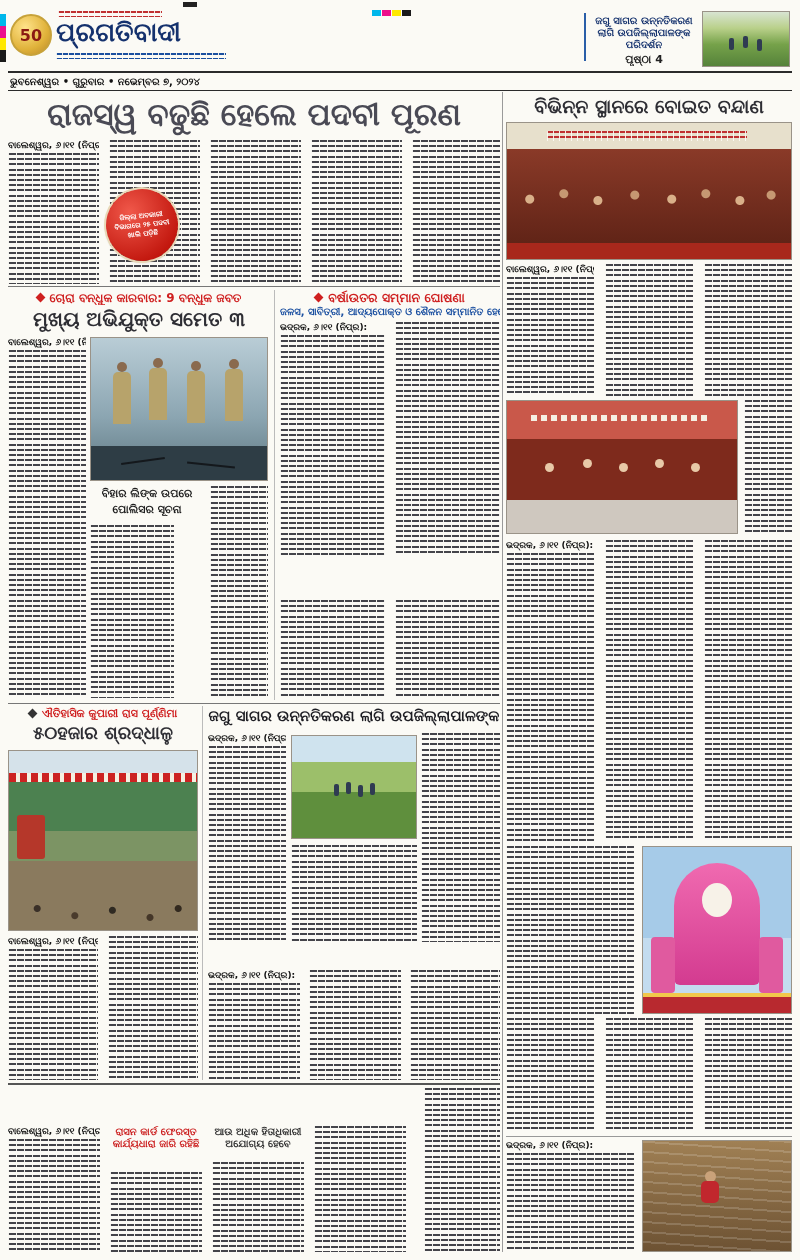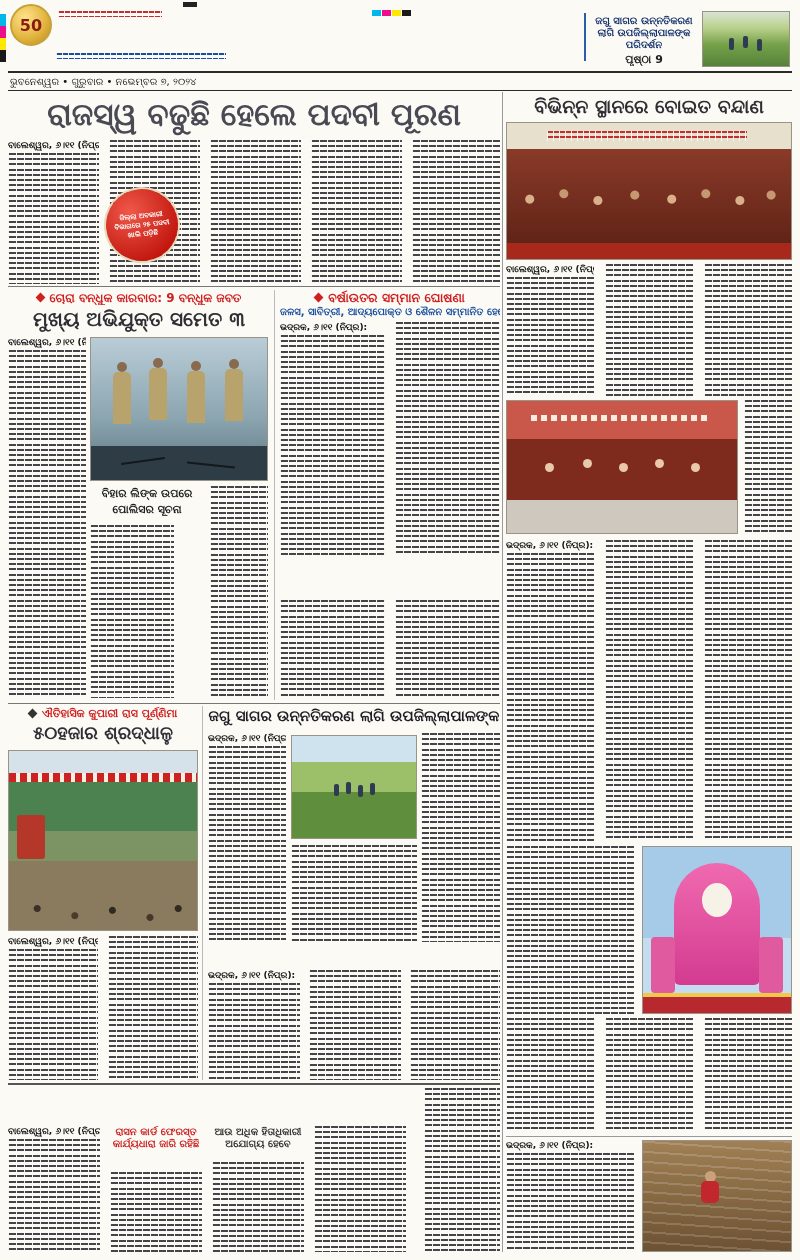--- a/index.html
+++ b/index.html
@@ -54,38 +54,39 @@
     <span class="sq" style="background:#00b7eb"></span>
       <span class="sq" style="background:#ec0f8c"></span>
       <span class="sq" style="background:#ffe800"></span>
       <span class="sq" style="background:#1a1a1a"></span>
   </div>
   <div class="abs" style="left:183px;top:2px;width:14px;height:5px;background:#222"></div>
   <div class="abs" style="left:372px;top:1px">
     <span class="sqr" style="background:#00b7eb"></span><span class="sqr" style="background:#ec0f8c"></span><span class="sqr" style="background:#ffe800"></span><span class="sqr" style="background:#1a1a1a"></span>
   </div>
 
-  <div class="abs emblem" style="left:10px;top:4px;width:42px;height:42px">
+  <div class="abs emblem" style="left:10px;top:14px;width:42px;height:42px">
     <span>50</span>
   </div>
   <div class="abs tx-red" style="left:58px;top:11px;width:104px;height:6px"></div>
+  <div class="abs clip" style="left:56px;top:17px;width:172px;height:36px;font-size:26px;font-weight:bold;color:#14316d;white-space:nowrap">ପ୍ରଗତିବାଦୀ</div>
   <div class="abs tx-blue" style="left:56px;top:53px;width:170px;height:6px"></div>
 
 
   <div class="abs" style="left:584px;top:13px;width:2px;height:48px;background:#2a5ea8"></div>
   <div class="abs clip" style="left:590px;top:15px;width:108px;height:36px;font-size:10px;line-height:12px;font-weight:bold;color:#14316d;text-align:center">ଜଗୁ ସାଗର ଉନ୍ନତିକରଣ ଲାଗି ଉପଜିଲ୍ଲାପାଳଙ୍କ ପରିଦର୍ଶନ</div>
-  <div class="abs clip" style="left:590px;top:53px;width:108px;font-size:11px;font-weight:bold;color:#222;text-align:center">ପୃଷ୍ଠା 9</div>
+  <div class="abs clip" style="left:590px;top:53px;width:108px;font-size:11px;font-weight:bold;color:#222;text-align:center">ପୃଷ୍ଠା 4</div>
   <div class="abs photo" style="left:702px;top:11px;width:88px;height:56px;background:linear-gradient(180deg,#d8e4d2 0%,#b9d08a 30%,#76a24a 60%,#55823a 100%)">
     <span class="fig" style="left:26px;top:26px"></span>
     <span class="fig" style="left:40px;top:24px"></span>
     <span class="fig" style="left:54px;top:27px"></span>
   </div>
 
   <div class="abs rule" style="left:8px;top:71px;width:784px;height:2px"></div>
-  <div class="abs clip" style="left:10px;top:76px;width:420px;height:13px;font-size:10px;font-weight:normal;color:#111;white-space:nowrap">ଭୁବନେଶ୍ୱର • ଗୁରୁବାର • ନଭେମ୍ବର ୭, ୨୦୨୪</div>
+  <div class="abs clip" style="left:10px;top:76px;width:420px;height:13px;font-size:10px;font-weight:bold;color:#111;white-space:nowrap">ଭୁବନେଶ୍ୱର • ଗୁରୁବାର • ନଭେମ୍ବର ୭, ୨୦୨୪</div>
   <div class="abs rule" style="left:8px;top:90px;width:784px;height:1px"></div>
   <div class="abs vrule" style="left:502px;top:92px;width:1px;height:1160px"></div>
 
   <div class="abs hl clip" style="left:8px;top:94px;width:492px;height:42px;font-size:31px;line-height:40px;color:#4a4a55">ରାଜସ୍ୱ ବଢୁଛି ହେଲେ ପଦବୀ ପୂରଣ ହେଉନି</div>
   <div class="abs colblk" style="left:8px;top:140px;width:91px;height:144px">
     <div class="dateline">ବାଲେଶ୍ୱର, ୬।୧୧ (ନିପ୍ର):</div>
     <div class="tx fill"></div>
   </div>
   <div class="abs tx" style="left:109px;top:140px;width:91px;height:144px"></div>
   <div class="abs tx" style="left:210px;top:140px;width:91px;height:144px"></div>

